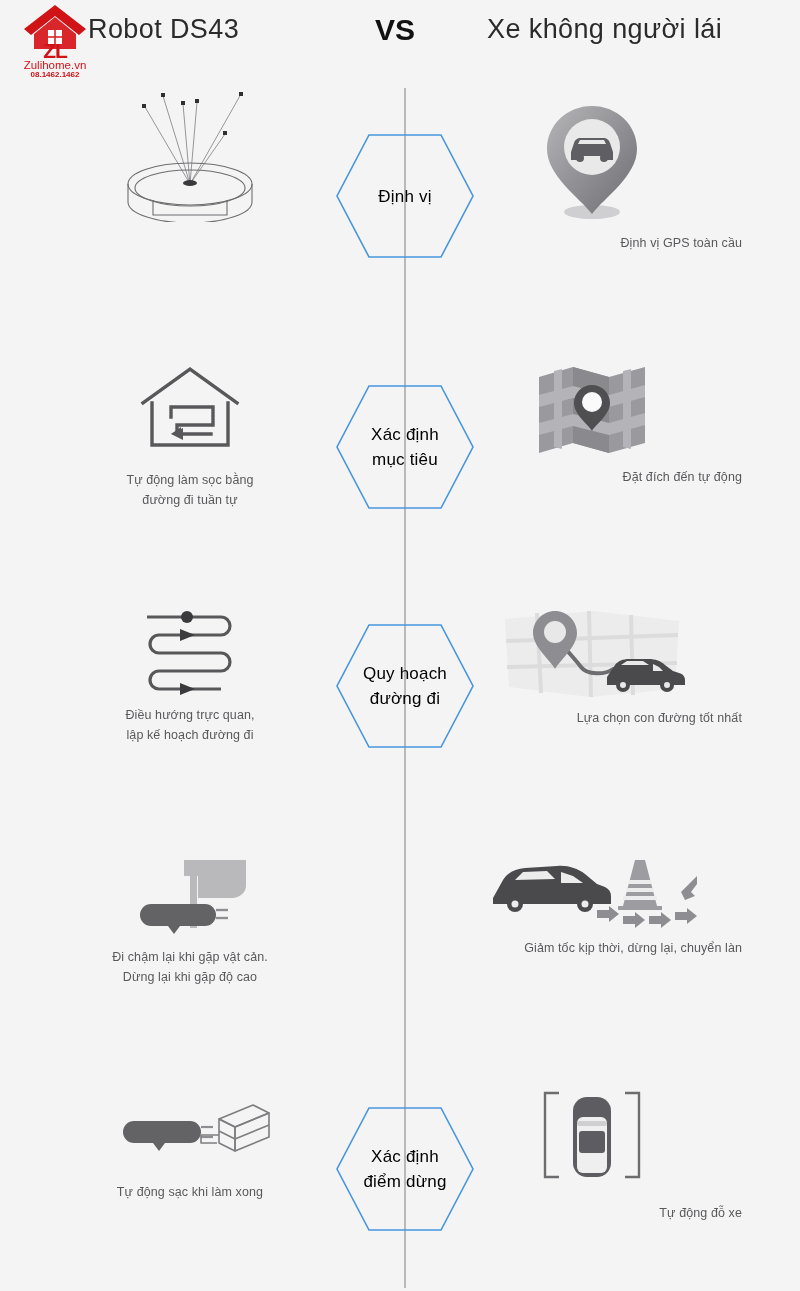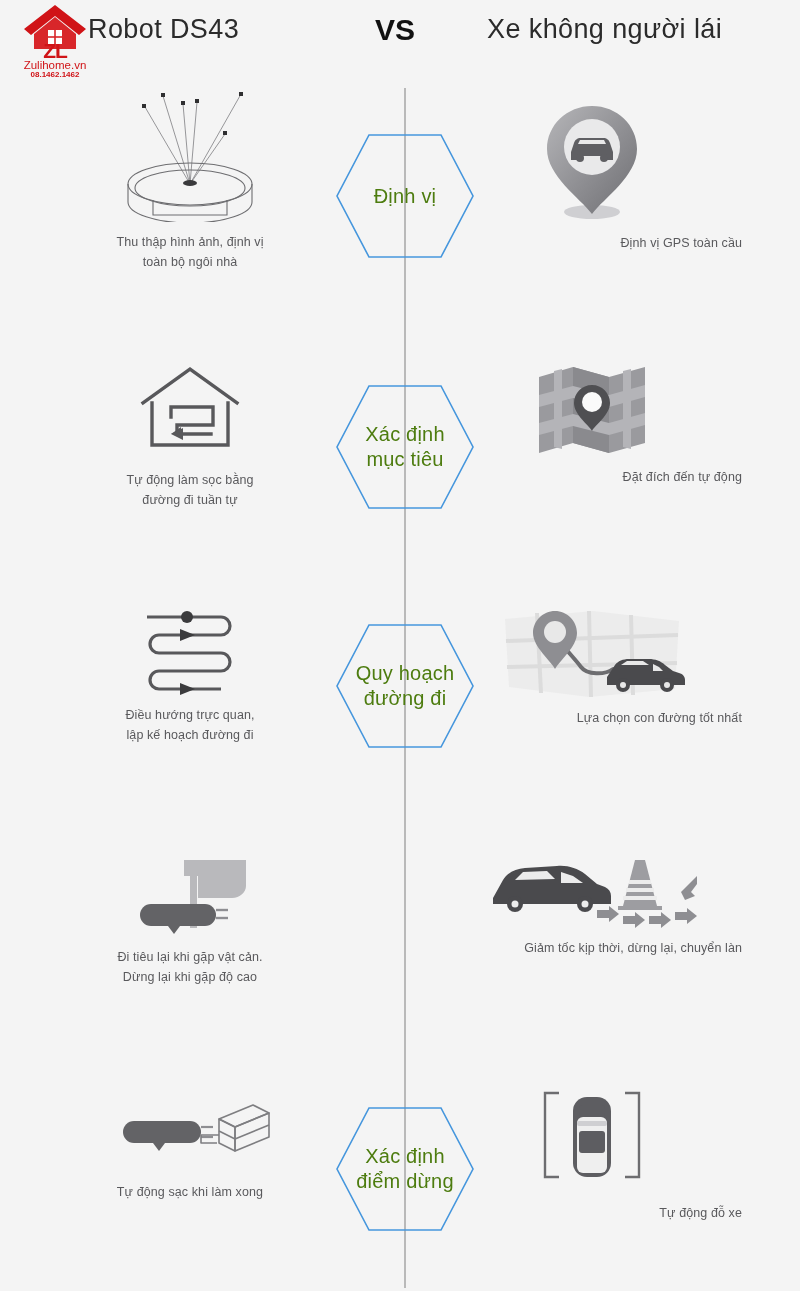--- a/index.html
+++ b/index.html
@@ -80,21 +80,21 @@
   .hexbox {
     position: absolute; left: 333px;
     width: 144px; height: 132px;
   }
   .hexbox svg { position: absolute; left: 0; top: 0; }
   .hextext {
     position: absolute; left: 0; top: 0;
     width: 144px; height: 132px;
     display: flex; flex-direction: column;
     align-items: center; justify-content: center;
-    color: #4d7c0f; font-size: 20px; line-height: 25px;
+    color: #000000; font-size: 17px; line-height: 25px;
     letter-spacing: 0.2px; text-align: center;
     pointer-events: none;
   }
   .hextext span { display: block; }
 </style>
 </head>
 <body>
 
 <div id="page">
 
@@ -141,24 +141,20 @@
           <rect x="134" y="0" width="4" height="4"></rect>
         </g>
         <g stroke="#6d6d70" stroke-width="1.1" fill="none">
           <ellipse cx="85" cy="92" rx="62" ry="21"></ellipse>
           <ellipse cx="85" cy="96" rx="55" ry="18"></ellipse>
           <path d="M23 92 L23 110 A62 21 0 0 0 147 110 L147 92"></path>
           <path d="M48 119 L48 134 L122 134 L122 119" transform="translate(0,-11)"></path>
         </g>
         <ellipse cx="85" cy="91" rx="7" ry="3" fill="#3a3a3c"></ellipse>
       </svg>
-      <div class="caption">
-        <div>Thu thập hình ảnh, định vị</div>
-        <div>toàn bộ ngôi nhà</div>
-      </div>
     </div>
 
     <div class="hexbox" style="top:42px">
       <svg width="144" height="132" viewBox="0 0 144 132">
         <polygon points="36,5 108,5 140,66 108,127 36,127 4,66" fill="none" stroke="#4596dd" stroke-width="1.6"></polygon>
       </svg>
       <div class="hextext">
         <span>Định vị</span>
       </div>
     </div>
@@ -302,21 +298,21 @@
         <path d="M74 8 L136 8 L136 34 C136 40 130 46 122 46 L88 46 L88 24 L74 24 Z" fill="#b9b9bc"></path>
         <rect x="80" y="24" width="7" height="52" fill="#b9b9bc"></rect>
         <rect x="30" y="52" width="76" height="22" rx="11" fill="#636366"></rect>
         <path d="M58 74 L70 74 L64 82 Z" fill="#636366"></path>
         <g stroke="#8e8e92" stroke-width="2.4">
           <line x1="106" y1="58" x2="118" y2="58"></line>
           <line x1="106" y1="66" x2="118" y2="66"></line>
         </g>
       </svg>
       <div class="caption">
-        <div>Đi tiêu lại khi gặp vật cản.</div>
+        <div>Đi chậm lại khi gặp vật cản.</div>
         <div>Dừng lại khi gặp độ cao</div>
       </div>
     </div>
 
 
     <div class="right-col" style="top:14px">
       <svg class="icon-wrap" width="215" height="80" viewBox="0 0 215 80">
         <g fill="#4a4a4d">
           <path d="M8 44 L18 26 C22 19 30 15 40 14 L72 12 C82 11 92 14 100 20 L112 30 L120 33 C124 35 126 38 126 42 L126 50 L8 50 Z"></path>
           <path d="M30 26 L38 18 L62 17 L70 25 Z" fill="#ececec"></path>

